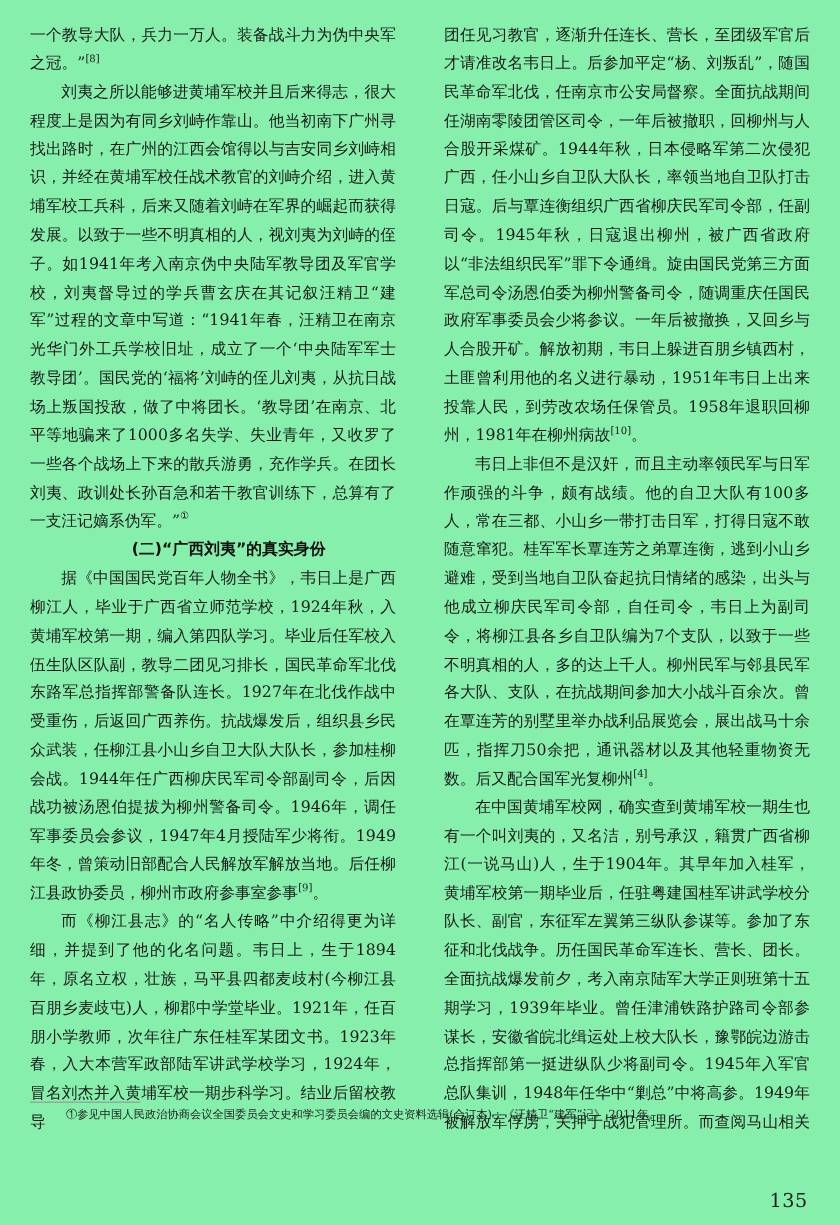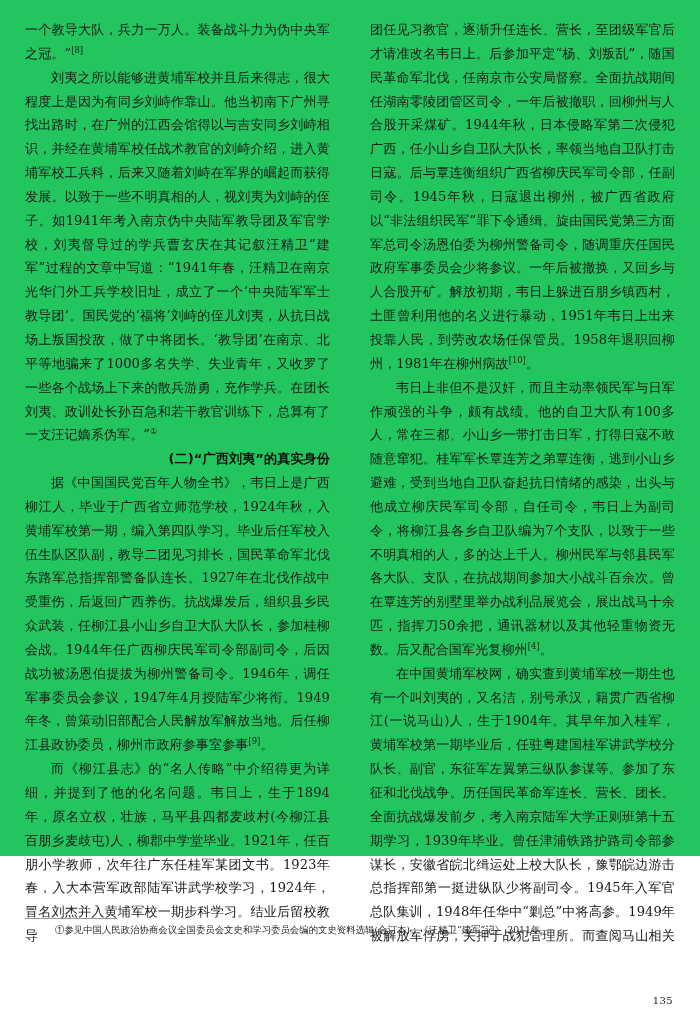--- a/index.html
+++ b/index.html
@@ -13,22 +13,22 @@
     position: relative;
     font-family: "DejaVu Serif", "Liberation Serif", serif;
     color: #1a1a1a;
     overflow: hidden;
   }
 
   #page {
     position: absolute;
     left: 0; top: 0;
     width: 700px;
-    height: 856px;
-    background: #22c55e;
+    height: 1021px;
+    background: #86efac;
   }
 
   .columns {
     position: absolute;
     left: 25px;
     top: 18px;
     width: 650px;
     height: 925px;
     display: flex;
     gap: 40px;
@@ -55,21 +55,21 @@
   p.cont {
     text-indent: 0;
   }
 
   h2.section-heading {
     margin: 0;
     font-size: 13.1px;
     line-height: 23.85px;
     font-weight: bold;
     text-indent: 26px;
-    text-align: right;
+    text-align: center;
     letter-spacing: 0.1px;
     color: #0f0f0f;
     font-family: "DejaVu Sans", "Liberation Sans", sans-serif;
   }
 
   sup.ref {
     font-size: 8.4px;
     vertical-align: super;
     line-height: 0;
     letter-spacing: 0;
@@ -96,21 +96,21 @@
     text-align: justify;
     word-break: break-all;
     padding-left: 30px;
     letter-spacing: 0.02px;
   }
 
   .page-number {
     position: absolute;
     right: 27px;
     top: 992px;
-    font-size: 10px;
+    font-size: 16px;
     line-height: 18px;
     color: #1a1a1a;
     letter-spacing: 0.4px;
   }
 </style>
 </head>
 <body>
 
 <div id="page">
 

